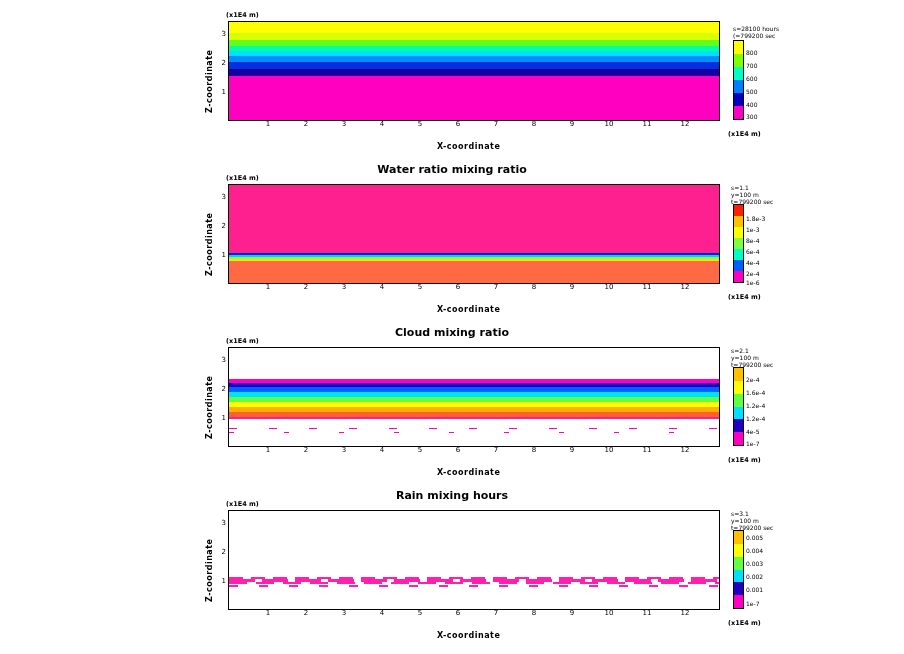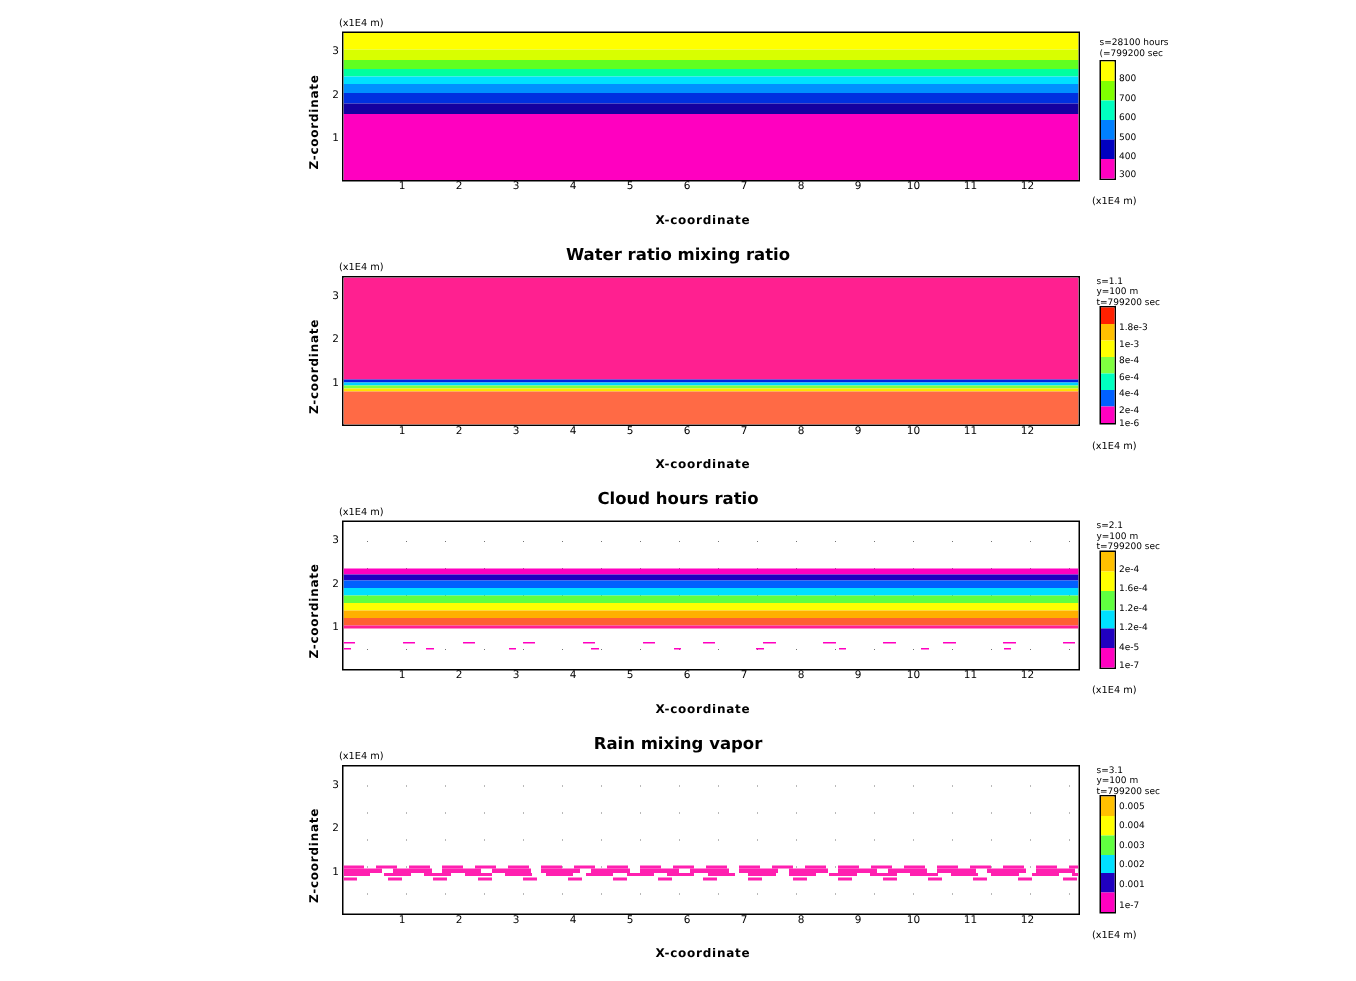--- a/index.html
+++ b/index.html
@@ -24,21 +24,21 @@
     transform:rotate(-90deg);
     transform-origin:left top;
     white-space:nowrap;
     letter-spacing:0.5px;
   }
   .xlabel{
     position:absolute;font-size:8px;font-weight:bold;color:#000;
     white-space:nowrap;letter-spacing:0.5px;
   }
   .unit{
-    position:absolute;font-size:6.5px;font-weight:normal;color:#000;
+    position:absolute;font-size:6.5px;font-weight:bold;color:#000;
     white-space:nowrap;
     padding-left:40px;
   }
   .tick{
     position:absolute;font-size:7px;color:#000;text-align:center;
     width:20px;
   }
   .ytick{
     position:absolute;font-size:7px;color:#000;text-align:right;
     width:16px;
@@ -178,21 +178,21 @@
   <div class="cbl" style="left:746px;top:52px;">1.8e-3</div>
   <div class="cbl" style="left:746px;top:63px;">1e-3</div>
   <div class="cbl" style="left:746px;top:74px;">8e-4</div>
   <div class="cbl" style="left:746px;top:85px;">6e-4</div>
   <div class="cbl" style="left:746px;top:96px;">4e-4</div>
   <div class="cbl" style="left:746px;top:107px;">2e-4</div>
   <div class="cbl" style="left:746px;top:116px;">1e-6</div>
 </div>
 
 <div class="panel" style="top:326px;height:160px;">
-  <div class="title" style="top:0px;">Cloud hours ratio</div>
+  <div class="title" style="top:0px;">Cloud mixing ratio</div>
 
   <div class="unit" style="left:186px;top:11px;">(x1E4 m)</div>
   <div class="ylabel" style="left:205px;top:113px;">Z-coordinate</div>
 
   <div class="plotbox" style="left:228px;top:21px;width:490px;height:98px;">
     <div class="dotgrid"></div>
     <div class="band" style="top:31px;height:4px;background:#ff00c0;"></div>
     <div class="band" style="top:35px;height:4px;background:#2000c0;"></div>
     <div class="band" style="top:39px;height:5px;background:#0060ff;"></div>
     <div class="band" style="top:44px;height:5px;background:#00e0ff;"></div>
@@ -239,21 +239,21 @@
   </div>
   <div class="cbl" style="left:746px;top:50px;">2e-4</div>
   <div class="cbl" style="left:746px;top:63px;">1.6e-4</div>
   <div class="cbl" style="left:746px;top:76px;">1.2e-4</div>
   <div class="cbl" style="left:746px;top:89px;">1.2e-4</div>
   <div class="cbl" style="left:746px;top:102px;">4e-5</div>
   <div class="cbl" style="left:746px;top:114px;">1e-7</div>
 </div>
 
 <div class="panel" style="top:489px;height:165px;">
-  <div class="title" style="top:0px;">Rain mixing vapor</div>
+  <div class="title" style="top:0px;">Rain mixing hours</div>
 
   <div class="unit" style="left:186px;top:11px;">(x1E4 m)</div>
   <div class="ylabel" style="left:205px;top:113px;">Z-coordinate</div>
 
   <div class="plotbox" style="left:228px;top:21px;width:490px;height:98px;">
     <div class="dotgrid"></div>
     <div class="noisy" style="top:66px;height:2px;background:repeating-linear-gradient(90deg,#ff20b0 0 14px,transparent 14px 22px);"></div>
     <div class="noisy" style="top:68px;height:3px;background:repeating-linear-gradient(90deg,#ff20b0 0 26px,transparent 26px 33px);"></div>
     <div class="noisy" style="top:71px;height:2px;background:repeating-linear-gradient(90deg,#ff20b0 0 18px,transparent 18px 27px);"></div>
     <div class="noisy" style="top:74px;height:2px;background:repeating-linear-gradient(90deg,#ff20b0 0 9px,transparent 9px 30px);"></div>

